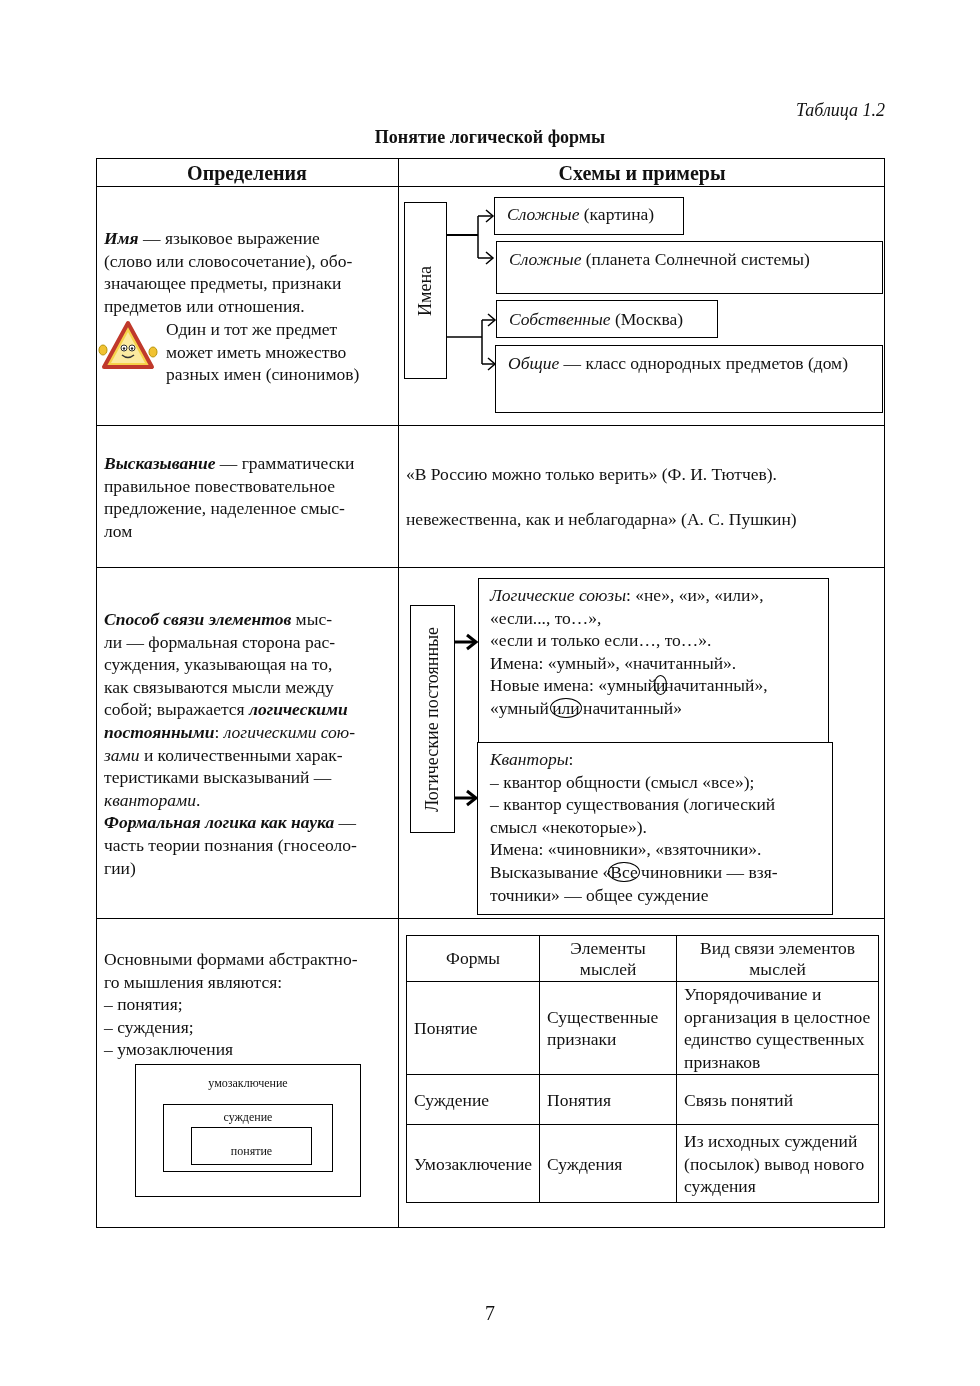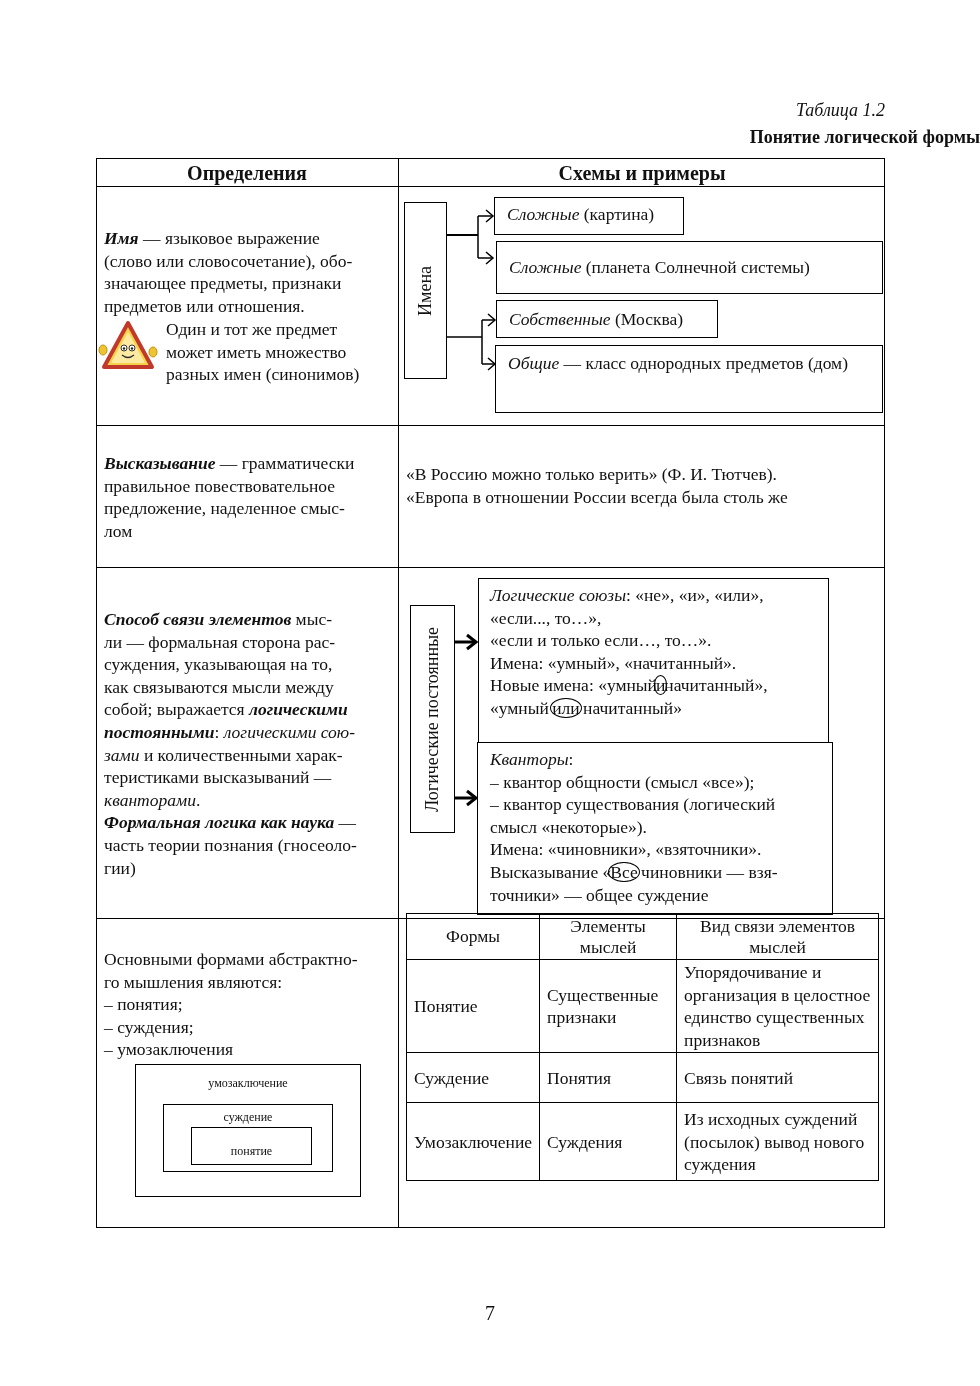--- a/index.html
+++ b/index.html
@@ -1,31 +1,31 @@
 <!DOCTYPE html>
 <html><head>
 <meta charset="utf-8">
 <style>
   html, body { margin:0; padding:0; background:#fff; }
   body { width:980px; height:1386px; position:relative; font-family:"Liberation Serif","DejaVu Serif",serif; color:#111; overflow:hidden; }
   .abs { position:absolute; }
   .table-label { right:95px; top:92px; font-style:italic; font-size:18px;margin-top:8px; }
-  .page-title { left:0; width:980px; top:127px; text-align:right; font-weight:bold; font-size:18px; }
+  .page-title { left:0; width:980px; top:127px; text-align:center; font-weight:bold; font-size:18px; }
   .main-table { left:96px; top:158px; width:789px; height:1070px; border:1px solid #000; box-sizing:border-box; }
   .hline { position:absolute; height:1px; background:#000; left:96px; width:789px; }
   .vline { position:absolute; width:1px; background:#000; }
   .hdr { position:absolute; top:160px; height:26px; line-height:26px; text-align:center; font-weight:bold; font-size:20px; }
   .txt { position:absolute; font-size:17.5px; line-height:22.6px; }
   .box { position:absolute; border:1px solid #000; box-sizing:border-box; background:#fff; }
   .box-txt { font-size:17.5px; line-height:22.6px; }
   .vert { position:absolute; writing-mode:vertical-rl; transform:rotate(180deg); text-align:center; font-size:18px; }
   i { font-style:italic; }
   b { font-weight:bold; }
   .circle { display:inline-block; border:1.6px solid #000; border-radius:50%; padding:0 1px; margin:-2px -3px; line-height:18px; }
-  .inner-table { position:absolute; left:406px; top:913px; width:473px; border-collapse:collapse; font-size:17.5px; line-height:22.6px; }
+  .inner-table { position:absolute; left:406px; top:935px; width:473px; border-collapse:collapse; font-size:17.5px; line-height:22.6px; }
   .inner-table td, .inner-table th { border:1px solid #000; padding:1px 7px; vertical-align:middle; font-weight:normal; }
   .inner-table th { text-align:center; }
   .nest { position:absolute; border:1px solid #000; box-sizing:border-box; text-align:center; font-size:12px; }
   .page-num { left:0; width:980px; top:1302px; text-align:center; font-size:20px; }
 </style>
 </head>
 <body>
 
 <div class="abs table-label">Таблица 1.2</div>
 <div class="abs page-title">Понятие логической формы</div>
@@ -78,39 +78,40 @@
   <line x1="0" y1="137" x2="36" y2="137" stroke="#000" stroke-width="1.5"></line>
   <line x1="36" y1="120" x2="36" y2="164" stroke="#000" stroke-width="1.5"></line>
   <line x1="36" y1="120" x2="48" y2="120" stroke="#000" stroke-width="1.5"></line>
   <polyline points="42,114 49,120 42,126" fill="none" stroke="#000" stroke-width="1.5"></polyline>
   <line x1="36" y1="164" x2="48" y2="164" stroke="#000" stroke-width="1.5"></line>
   <polyline points="42,158 49,164 42,170" fill="none" stroke="#000" stroke-width="1.5"></polyline>
 </svg>
 <div class="box box-txt" style="left:494px;top:197px;width:190px;height:38px;padding:5px 12px">
   <i>Сложные</i><span> (картина)</span>
 </div>
-<div class="box box-txt" style="left:496px;top:241px;width:387px;height:53px;padding:14px 12px">
+<div class="box box-txt" style="left:496px;top:241px;width:387px;height:53px;padding:6px 12px">
   <i>Сложные</i><span> (планета Солнечной системы)</span>
 </div>
 <div class="box box-txt" style="left:496px;top:300px;width:222px;height:38px;padding:7px 12px">
   <i>Собственные</i><span> (Москва)</span>
 </div>
 <div class="box box-txt" style="left:495px;top:345px;width:388px;height:68px;padding:6px 12px">
   <i>Общие</i><span> — класс однородных предметов (дом)</span>
 </div>
 
 <div class="txt" style="left:104px;top:452px;width:290px">
   <b><i>Высказывание</i></b> <span>— грамматически</span><br>
   <span>правильное повествовательное</span><br>
   <span>предложение, наделенное смыс-</span><br>
   <span>лом</span>
 </div>
 <div class="txt" style="left:406px;top:463px;width:475px">
   <span>«В Россию можно только верить» (Ф. И. Тютчев).</span><br>
-  <span>«Европа в отношении России всегда была столь же</span><br>
+  <br>
+  <span>невежественна, как и неблагодарна» (А. С. Пушкин)</span>
 </div>
 
 <div class="txt" style="left:104px;top:608px;width:292px">
   <b><i>Способ связи элементов</i></b><span> мыс-</span><br>
   <span>ли — формальная сторона рас-</span><br>
   <span>суждения, указывающая на то,</span><br>
   <span>как связываются мысли между</span><br>
   <span>собой; выражается </span><b><i>логическими</i></b><br>
   <b><i>постоянными</i></b><span>: </span><i>логическими сою-</i><br>
   <i>зами</i><span> и количественными харак-</span><br>

